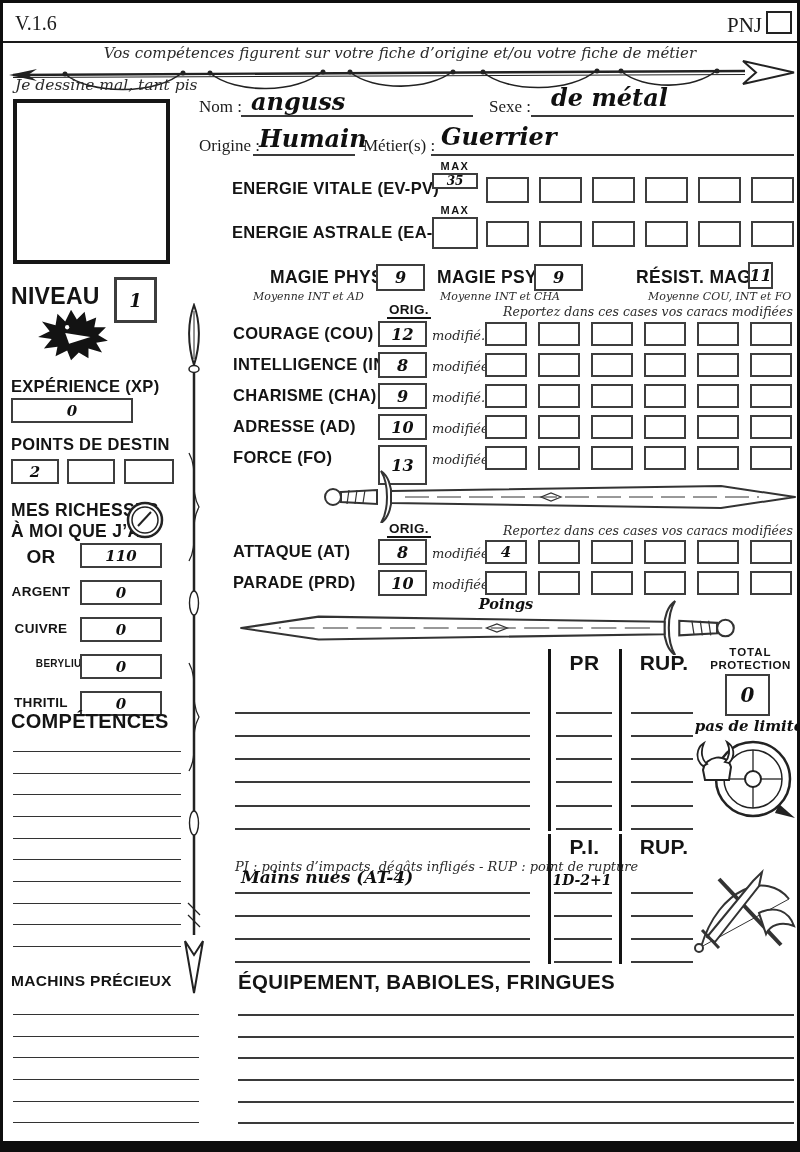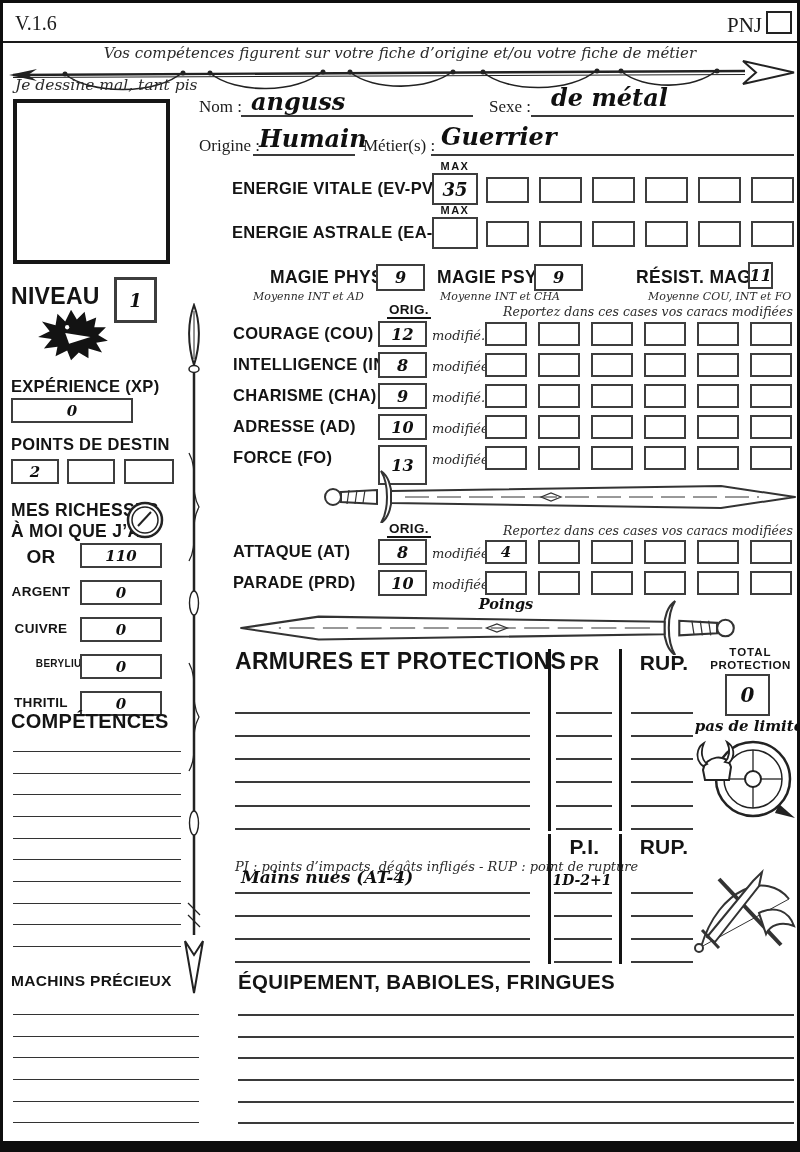--- a/index.html
+++ b/index.html
@@ -142,21 +142,21 @@
 
   <div class="abs serif" style="left:196px;top:133px;font-size:17px">Origine :</div>
   <div class="abs wline" style="left:250px;top:133px;width:102px;height:18px"></div>
   <div class="abs hand" style="left:256px;top:121px;font-size:24px">Humain</div>
   <div class="abs serif" style="left:360px;top:133px;font-size:17px">Métier(s) :</div>
   <div class="abs wline" style="left:428px;top:133px;width:363px;height:18px"></div>
   <div class="abs hand" style="left:438px;top:119px;font-size:24px">Guerrier</div>
 
   <div class="abs sans" style="left:229px;top:176px;font-size:16.5px">ENERGIE VITALE (EV-PV)</div>
   <div class="abs sans ctr" style="left:429px;top:157px;width:46px;font-size:11px;letter-spacing:1.5px">MAX</div>
-  <div class="abs box hand" style="left:429px;top:170px;width:46px;height:32px;font-size:18px">35</div>
+  <div class="abs box hand" style="left:429px;top:170px;width:46px;height:16px;font-size:12px">35</div>
   <div class="abs box" style="left:483px;top:174px;width:43px;height:26px"></div>
   <div class="abs box" style="left:536px;top:174px;width:43px;height:26px"></div>
   <div class="abs box" style="left:589px;top:174px;width:43px;height:26px"></div>
   <div class="abs box" style="left:642px;top:174px;width:43px;height:26px"></div>
   <div class="abs box" style="left:695px;top:174px;width:43px;height:26px"></div>
   <div class="abs box" style="left:748px;top:174px;width:43px;height:26px"></div>
 
   <div class="abs sans" style="left:229px;top:220px;font-size:16.5px">ENERGIE ASTRALE (EA-PA)</div>
   <div class="abs sans ctr" style="left:429px;top:201px;width:46px;font-size:11px;letter-spacing:1.5px">MAX</div>
   <div class="abs box hand" style="left:429px;top:214px;width:46px;height:32px;font-size:18px"></div>
@@ -272,21 +272,20 @@
       <circle cx="12" cy="28" r="8" fill="#fff" stroke="#333" stroke-width="2"></circle>
       <path d="M20,23 L56,21 L56,35 L20,33 Z" fill="#fff" stroke="#333" stroke-width="2"></path>
       <path d="M28,21 L26,35 M36,21 L34,35 M44,21 L42,34" stroke="#333" stroke-width="1.2" fill="none"></path>
       <path d="M60,2 C74,11 74,45 60,54 C68,41 68,15 60,2 Z" fill="#fff" stroke="#333" stroke-width="2"></path>
       <path d="M70,22 L400,17 L474,28 L400,39 L70,34 Z" fill="#fff" stroke="#333" stroke-width="2" stroke-linejoin="round"></path>
       <path d="M84,28 L438,28" stroke="#333" stroke-width="1" stroke-dasharray="24,8" fill="none"></path>
       <path d="M220,28 l10,-4 l10,4 l-10,4 Z" fill="none" stroke="#333" stroke-width="1.2"></path>
     </svg>
   </div>
 
-  <div class="abs sans" style="left:232px;top:645px;font-size:23px">ARMURES ET PROTECTIONS</div>
   <div class="abs vbar" style="left:545px;top:646px;width:2.5px;height:182px"></div>
   <div class="abs vbar" style="left:616px;top:646px;width:2.5px;height:182px"></div>
   <div class="abs sans ctr" style="left:547px;top:648px;width:69px;font-size:21px">PR</div>
   <div class="abs sans ctr" style="left:618px;top:648px;width:86px;font-size:21px">RUP.</div>
 
   <div class="abs wline" style="left:232px;top:709px;width:295px"></div>
   <div class="abs wline" style="left:232px;top:732px;width:295px"></div>
   <div class="abs wline" style="left:232px;top:755px;width:295px"></div>
   <div class="abs wline" style="left:232px;top:778px;width:295px"></div>
   <div class="abs wline" style="left:232px;top:802px;width:295px"></div>

